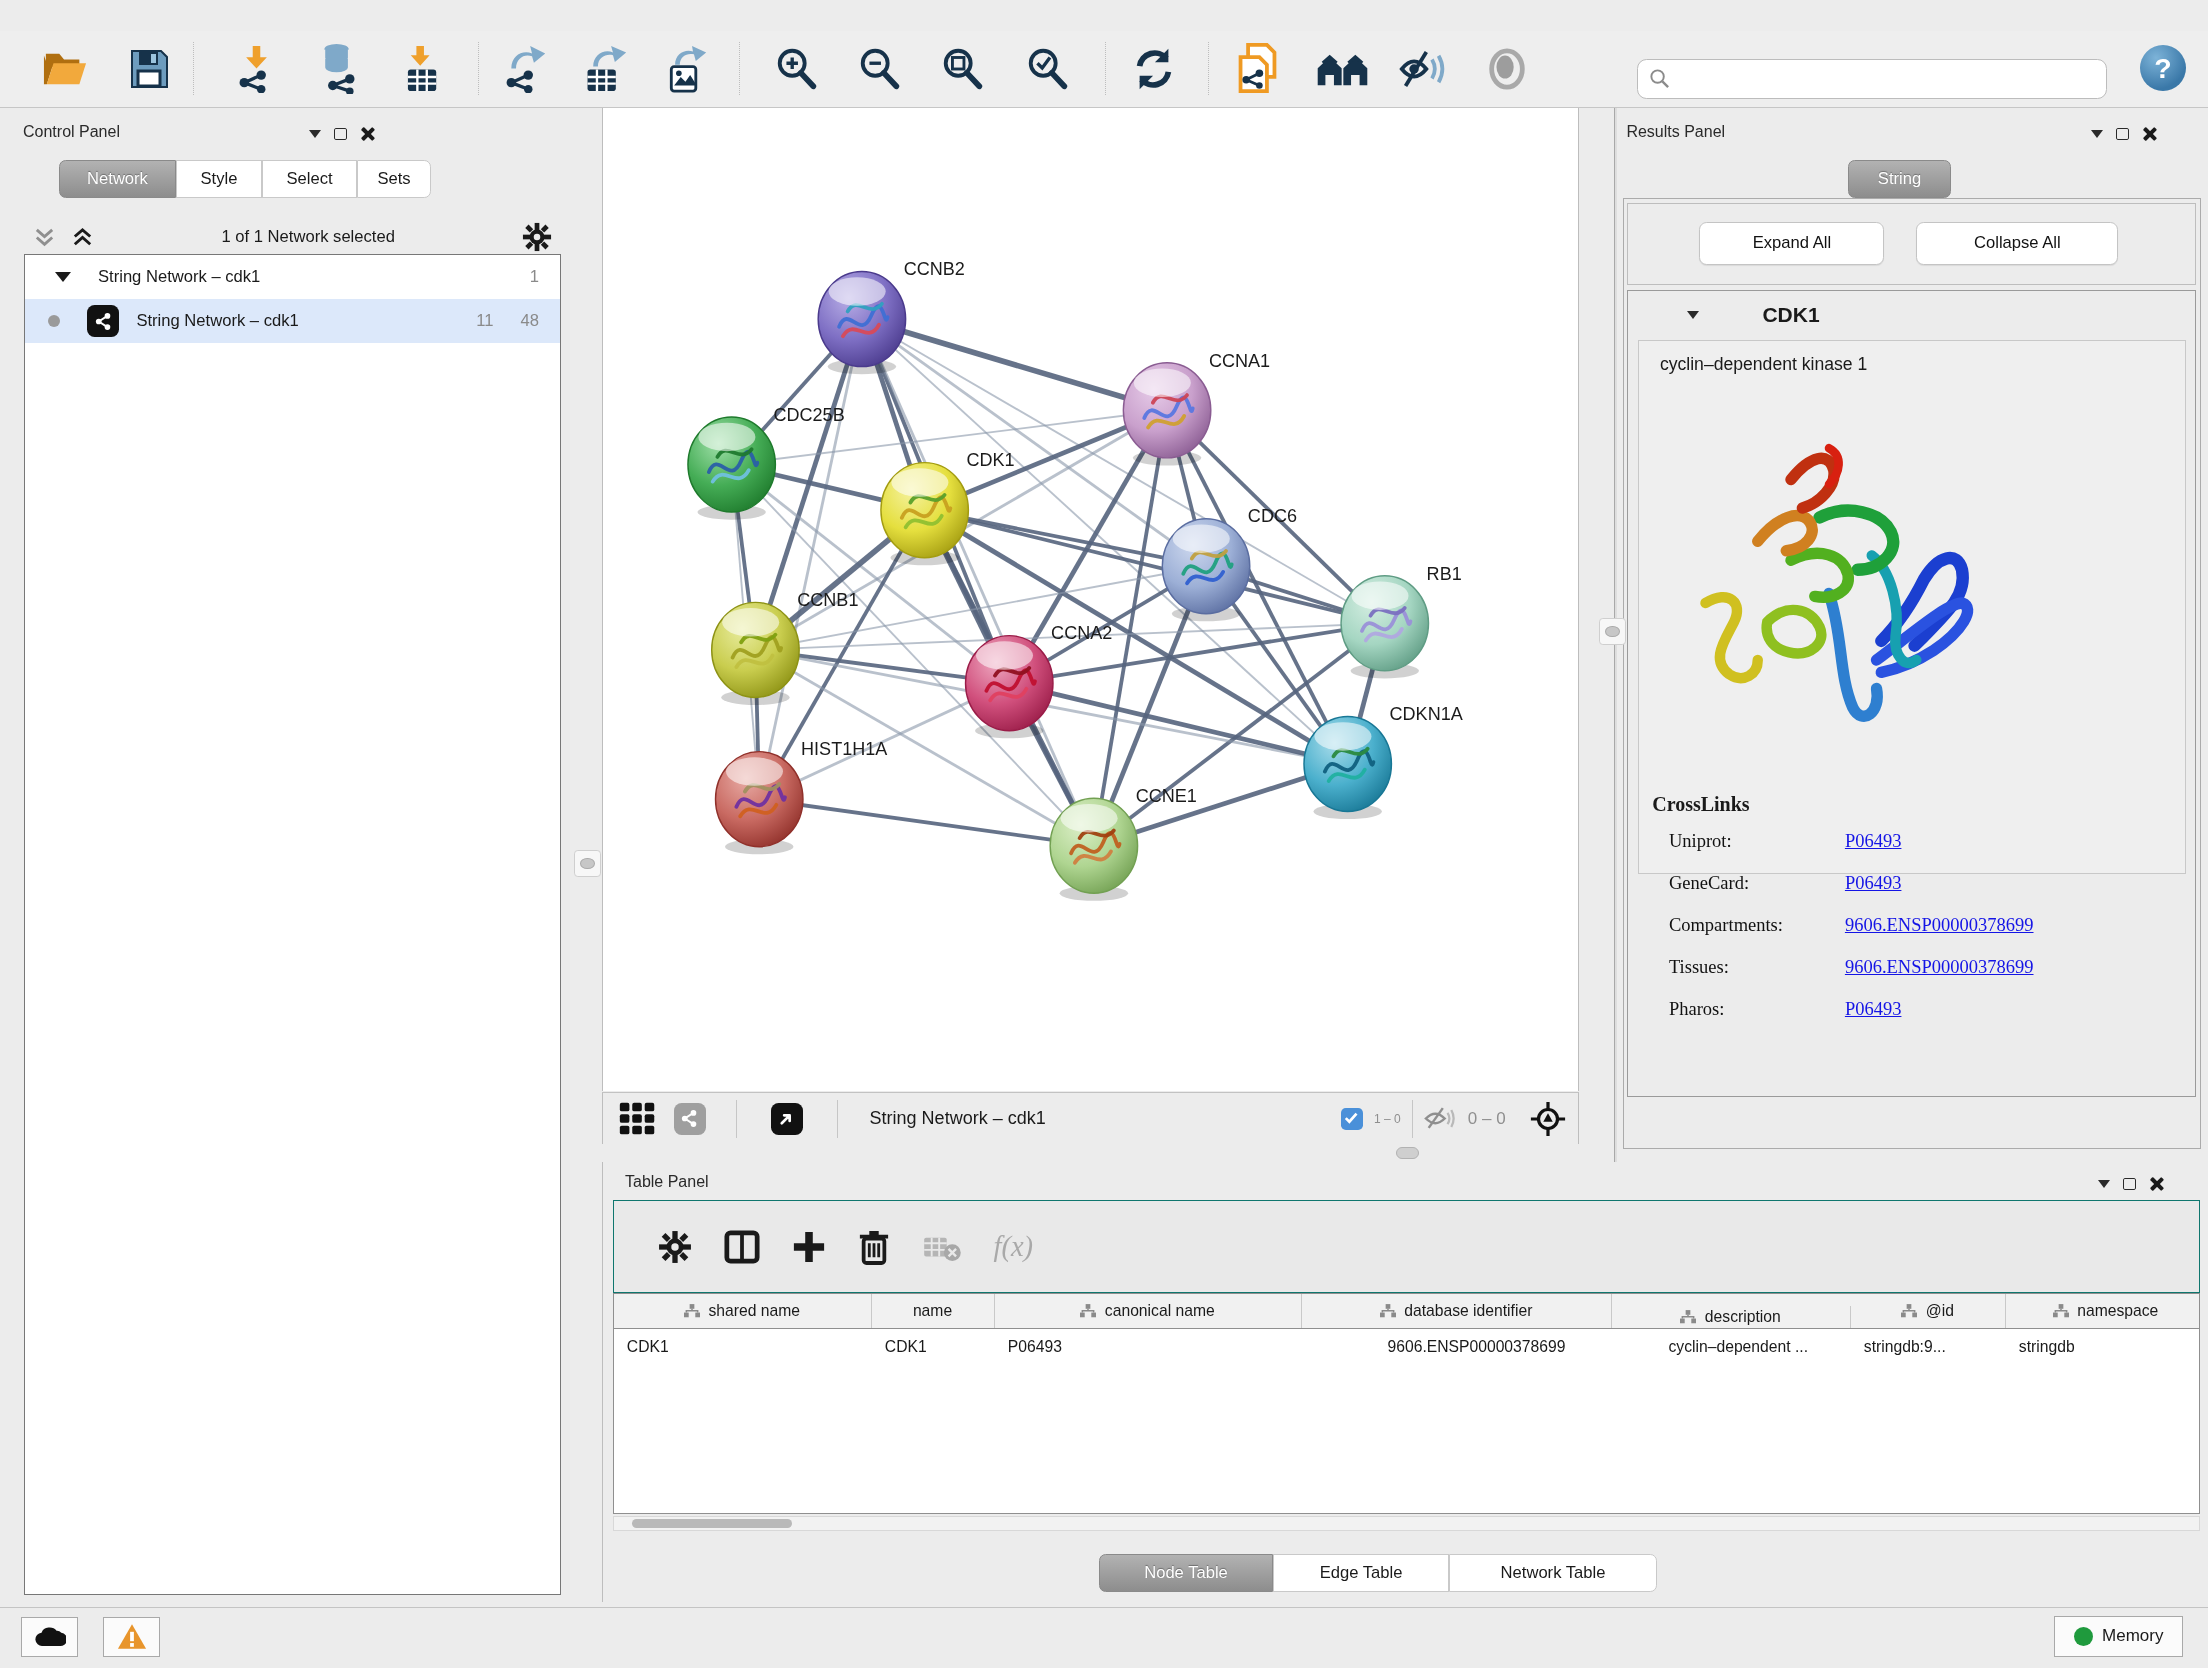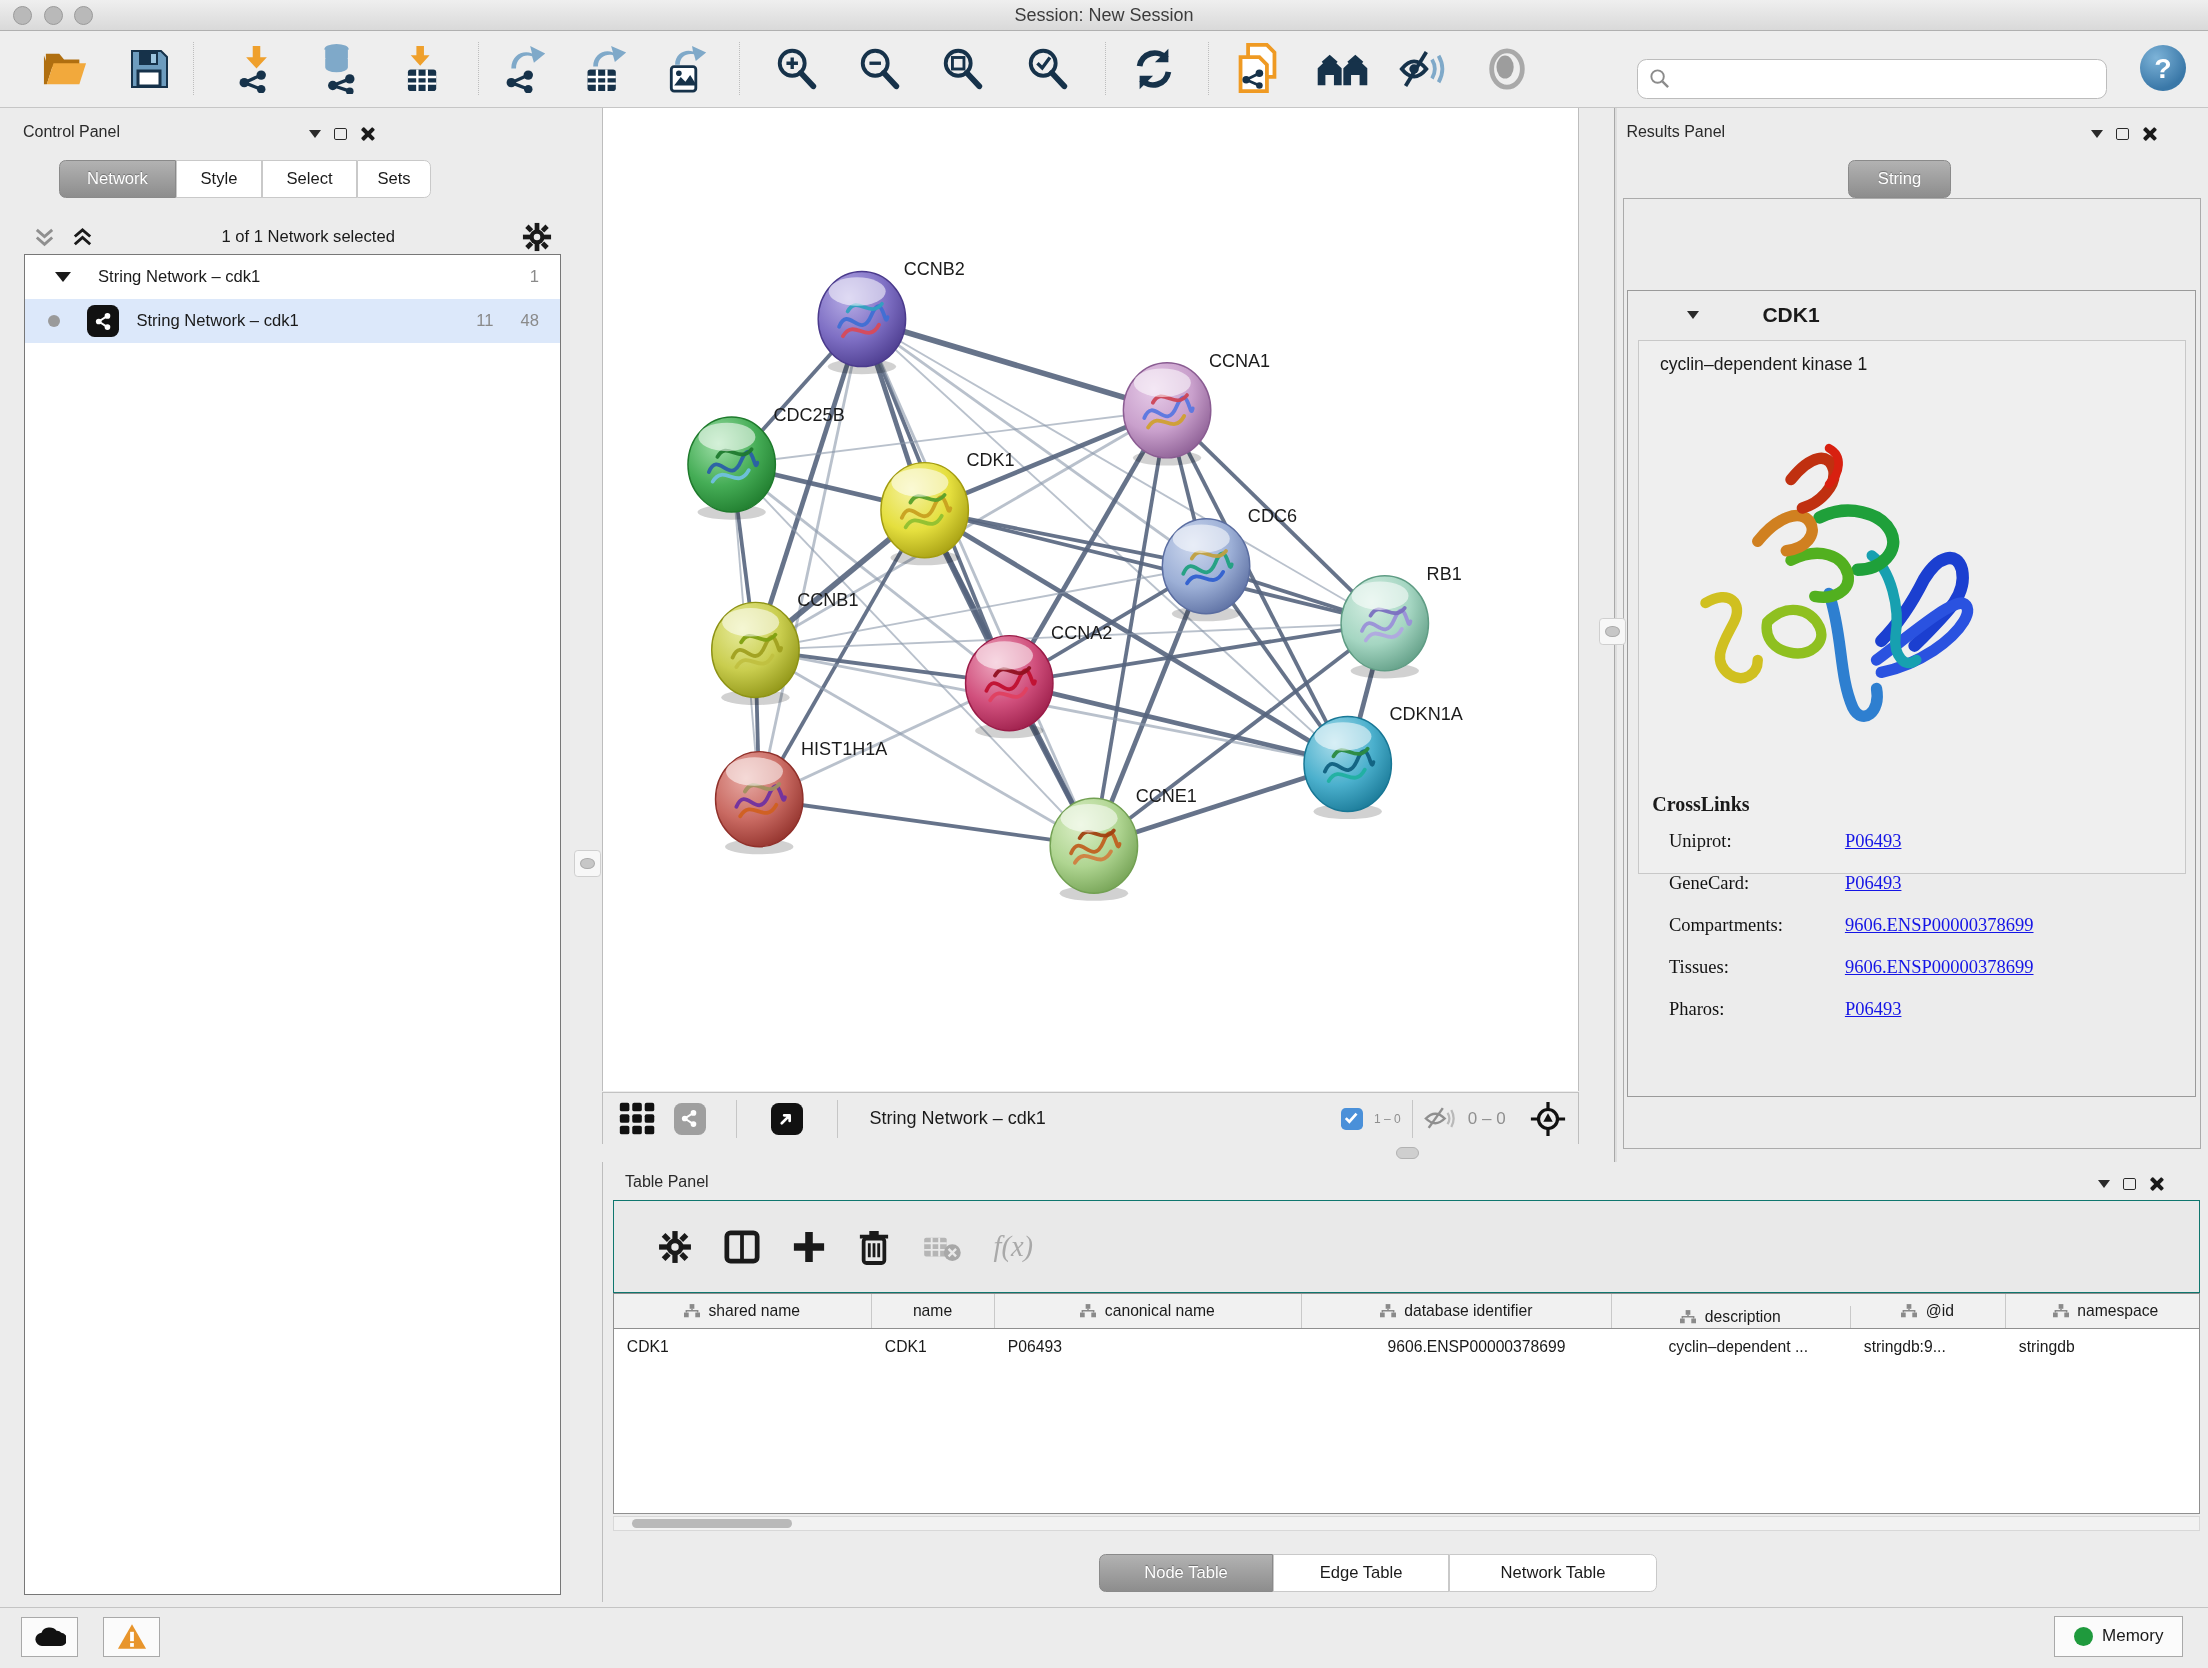--- a/index.html
+++ b/index.html
@@ -95,26 +95,20 @@
   .xmark{position:relative;width:14.3px;height:14.3px;}
   .xmark:before,.xmark:after{content:"";position:absolute;left:5.7px;top:-1px;width:3.8px;height:16px;background:#1a1a1a;border-radius:1px;}
   .xmark:before{transform:rotate(45deg);}
   .xmark:after{transform:rotate(-45deg);}
 </style>
 </head>
 <body>
 
 <div class="app">
 
-  <div class="abs titlebar">
-    <div class="abs tl" style="left:13.3px"></div>
-    <div class="abs tl" style="left:44px"></div>
-    <div class="abs tl" style="left:74px"></div>
-    <div class="abs title-text">Session: New Session</div>
-  </div>
 
   <div class="abs toolbar">
     <div class="abs tbtn" style="left:38px">
       <svg width="48" height="44" viewBox="0 0 50 46">
         <path d="M5 7 h14 l5 6 h16 v8 H5z" fill="#b06f10"></path>
         <path d="M3 9 v30 h3 l7-22 h-7z" fill="#b06f10"></path>
         <path d="M6 39 L13 17 h34 L40 39z" fill="#f2a93c"></path>
       </svg>
     </div>
     <div class="abs tbtn" style="left:122px">
@@ -601,20 +595,24 @@
   <div class="abs results-panel">
     <div class="abs panel-title" style="left:11.4px;top:15px;">Results Panel</div>
     <div class="abs win-ctl" style="left:476px;top:19px;">
       <div class="caret-down"></div>
       <div class="box-glyph"></div>
       <div class="xmark"></div>
     </div>
     <div class="abs tab single active" style="left:233px;top:52px;width:103px;">String</div>
 
     <div class="abs rp-outer">
+      <div class="abs rp-expbox">
+        <div class="btn abs" style="left:71px;top:18px;width:185px;height:43px;">Expand All</div>
+        <div class="btn abs" style="left:288px;top:18px;width:202px;height:43px;">Collapse All</div>
+      </div>
 
       <div class="abs cdk-box">
         <div class="abs" style="left:0;top:0;width:100%;height:48px;display:flex;align-items:center;">
           <div class="caret-down" style="margin-left:59px"></div>
           <span style="margin-left:63px;font-size:21px;font-weight:bold;">CDK1</span>
         </div>
         <div class="abs cdk-inner">
           <div class="abs" style="left:21px;top:13.3px;font-size:17.6px;">cyclin–dependent kinase 1</div>
 
           <svg class="abs" style="left:38px;top:86px;" width="323" height="333" viewBox="0 0 340 350">

